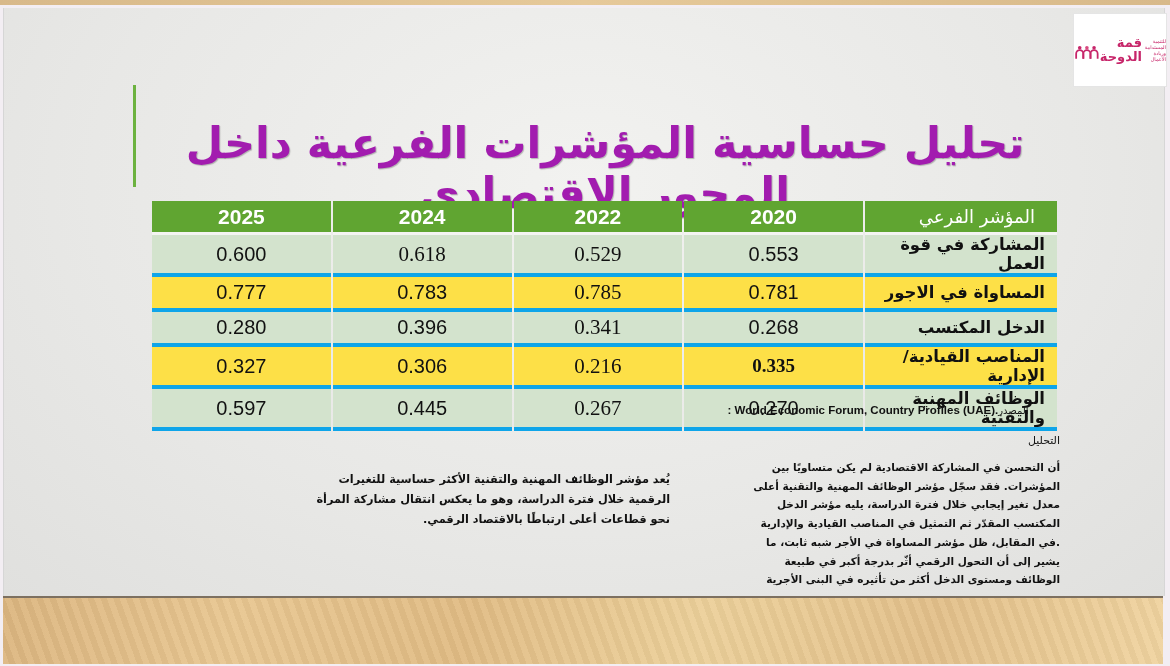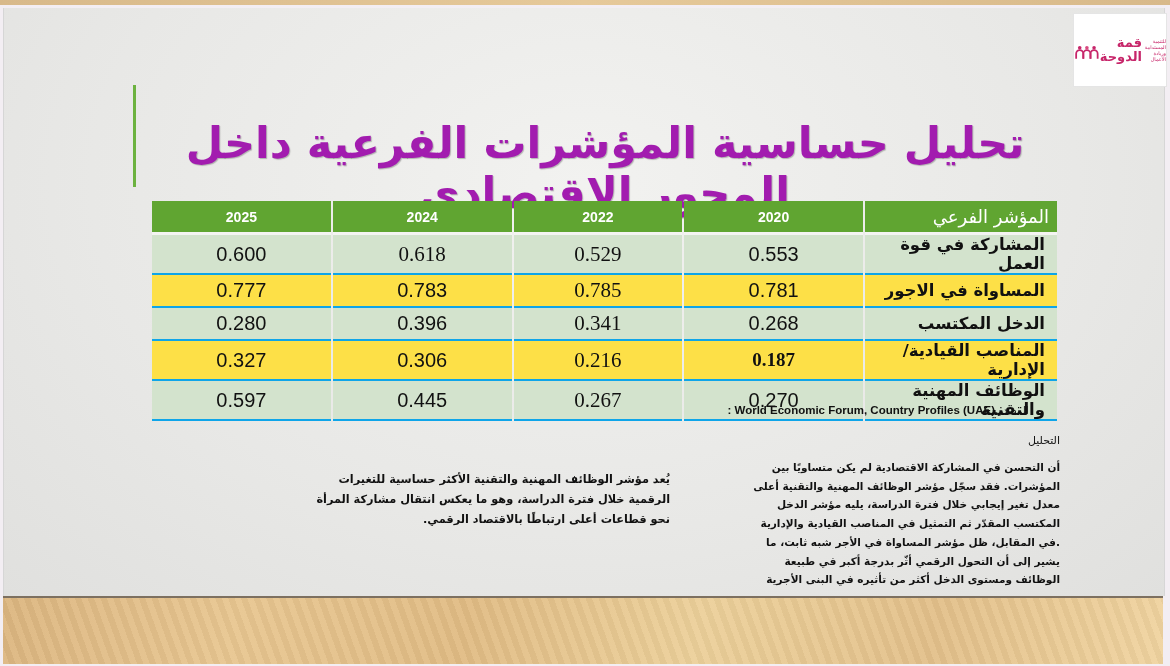--- a/index.html
+++ b/index.html
@@ -48,31 +48,31 @@
     font-size:43px; color:#a21caf; letter-spacing:0px;
     text-shadow:1px 1px 1px rgba(0,0,0,0.25);
   }
   table.data {
     position:absolute; left:150px; top:201px; width:909px;
     border-collapse:separate; border-spacing:2px 0;
     direction:rtl;
   }
   table.data th {
     background:#60a531; color:#fff; height:31px; padding:0;
-    font-family:"Liberation Sans", sans-serif; font-weight:bold; font-size:14px;
+    font-family:"Liberation Sans", sans-serif; font-weight:bold; font-size:21px;
     border-bottom:3px solid #f4f4f2;
   }
   table.data th.label-h {
-    text-align:right; padding-right:8px; font-weight:normal; font-size:18px;
+    text-align:right; padding-right:22px; font-weight:normal; font-size:18px;
     font-family:"DejaVu Sans", sans-serif;
   }
   table.data td {
     height:31px; padding:0; text-align:center; font-size:20px; color:#111;
     font-family:"Liberation Sans", sans-serif;
-    border-bottom:2px solid #0ea5e9;
+    border-bottom:4px solid #0ea5e9;
   }
   table.data tr.odd td { background:#d3e3cd; }
   table.data tr.even td { background:#fde047; }
   table.data td.label {
     text-align:right; padding-right:12px; font-weight:bold; font-size:16.5px;
     font-family:"DejaVu Sans", sans-serif; width:180px;
   }
   table.data td.serif { font-family:"Liberation Serif", serif; font-size:21px; }
   table.data td.bold-serif { font-family:"Liberation Serif", serif; font-weight:bold; font-size:19px; }
   .source {
@@ -150,21 +150,21 @@
     </tr>
     <tr class="odd">
       <td class="label">الدخل المكتسب</td>
       <td>0.268</td>
       <td class="serif">0.341</td>
       <td>0.396</td>
       <td>0.280</td>
     </tr>
     <tr class="even">
       <td class="label">المناصب القيادية/الإدارية</td>
-      <td class="bold-serif">0.187</td>
+      <td class="bold-serif">0.335</td>
       <td class="serif">0.216</td>
       <td>0.306</td>
       <td>0.327</td>
     </tr>
     <tr class="odd">
       <td class="label">الوظائف المهنية والتقنية</td>
       <td>0.270</td>
       <td class="serif">0.267</td>
       <td>0.445</td>
       <td>0.597</td>

